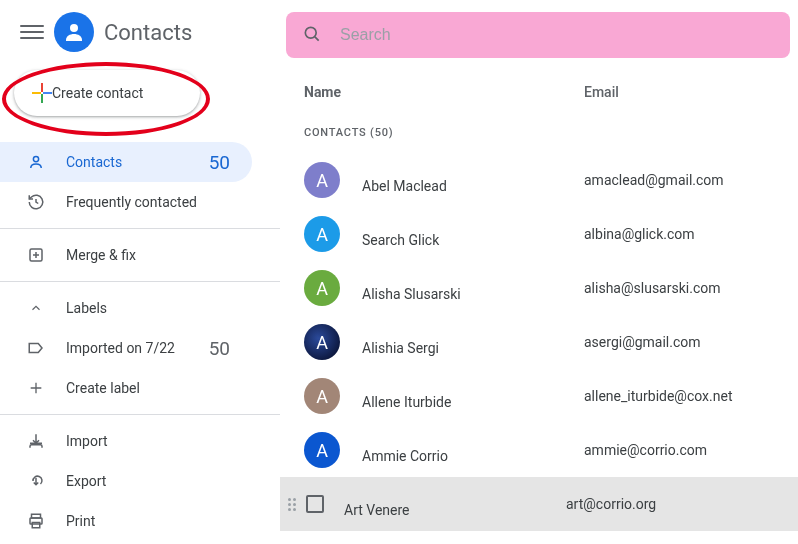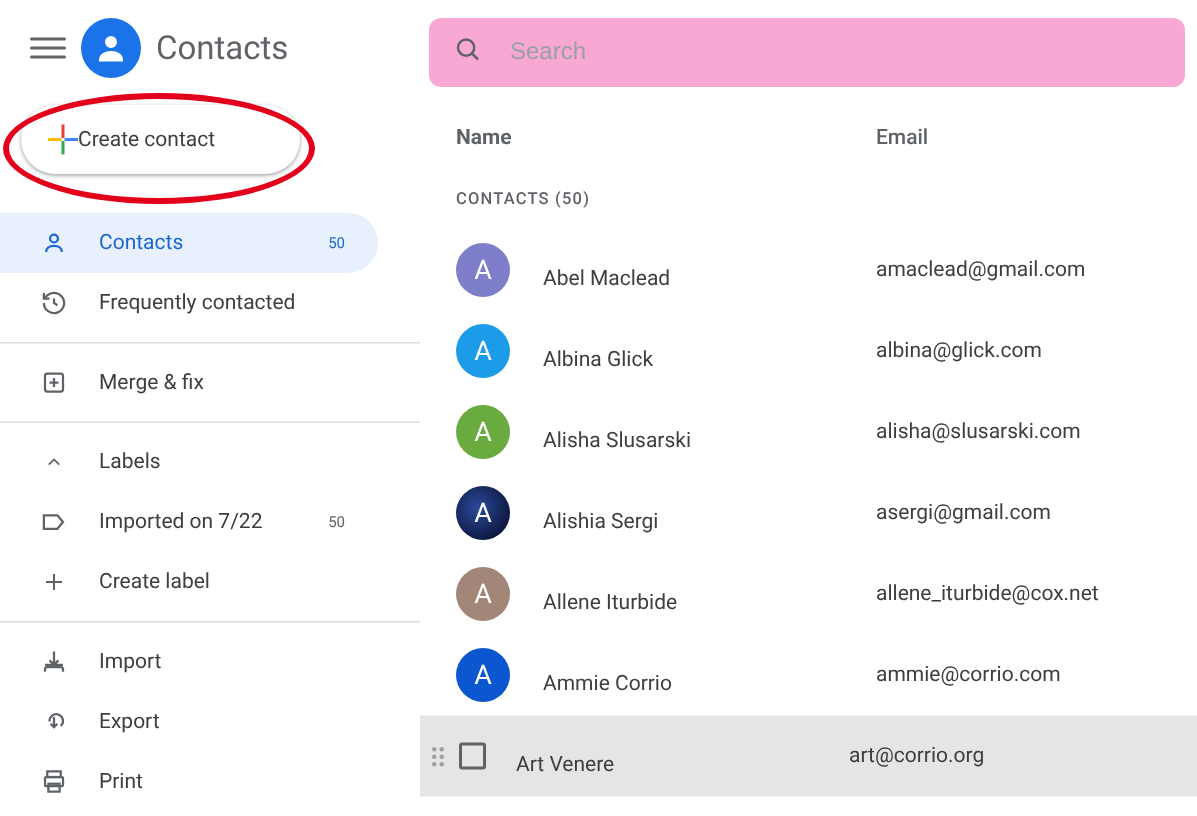--- a/index.html
+++ b/index.html
@@ -70,21 +70,21 @@
     display:flex; align-items:center;
     height:40px;
     padding: 0 22px 0 26px;
     border-top-right-radius: 20px;
     border-bottom-right-radius: 20px;
     margin-right: 28px;
     cursor:pointer;
     color:#3c4043;
     gap: 20px;
   }
-  .nav-item .count { margin-left:auto; font-size:10px; color:#5f6368;}
+  .nav-item .count { margin-left:auto; font-size:19px; color:#5f6368;}
   .nav-item.active { background:#e8f0fe; color:#1967d2; }
   .nav-item.active .count { color:#1967d2; }
   .nav-icon { width:20px; height:20px; display:flex; align-items:center; justify-content:center; color:#5f6368; }
   .nav-item.active .nav-icon { color:#1967d2; }
 
   .divider { height:1px; background:#dadce0; margin: 6px 0; }
 
   
   .main { flex:1; display:flex; flex-direction:column; padding-top: 12px;}
   .searchbar {
@@ -281,21 +281,21 @@
     <div class="group-label">CONTACTS (50)</div>
 
     <div id="rows">
         <div class="row">
           <div class="avatar" style="background: rgb(126, 126, 203);">A</div>
           <div class="name">Abel Maclead</div>
           <div class="email">amaclead@gmail.com</div>
         </div>
         <div class="row">
           <div class="avatar" style="background: rgb(28, 155, 232);">A</div>
-          <div class="name">Albina Glick</div>
+          <div class="name">Search Glick</div>
           <div class="email">albina@glick.com</div>
         </div>
         <div class="row">
           <div class="avatar" style="background: rgb(106, 171, 63);">A</div>
           <div class="name">Alisha Slusarski</div>
           <div class="email">alisha@slusarski.com</div>
         </div>
         <div class="row">
           <div class="avatar star-bg">A</div>
           <div class="name">Alishia Sergi</div>

